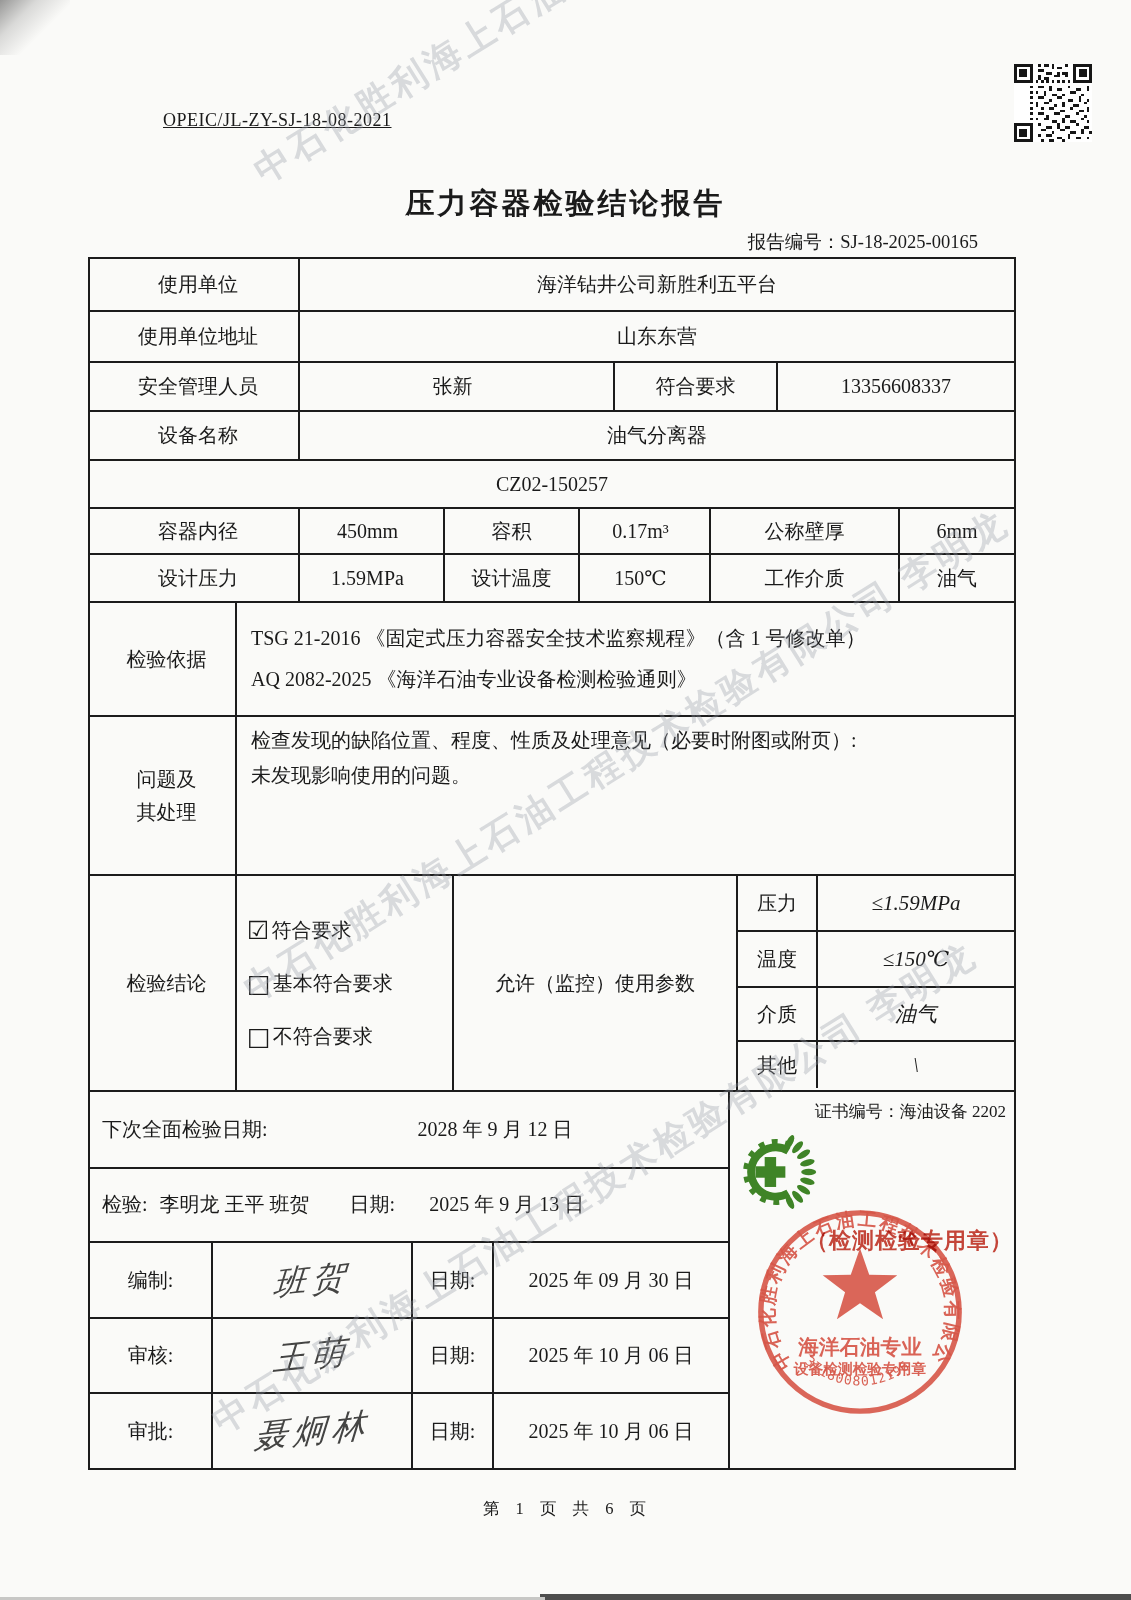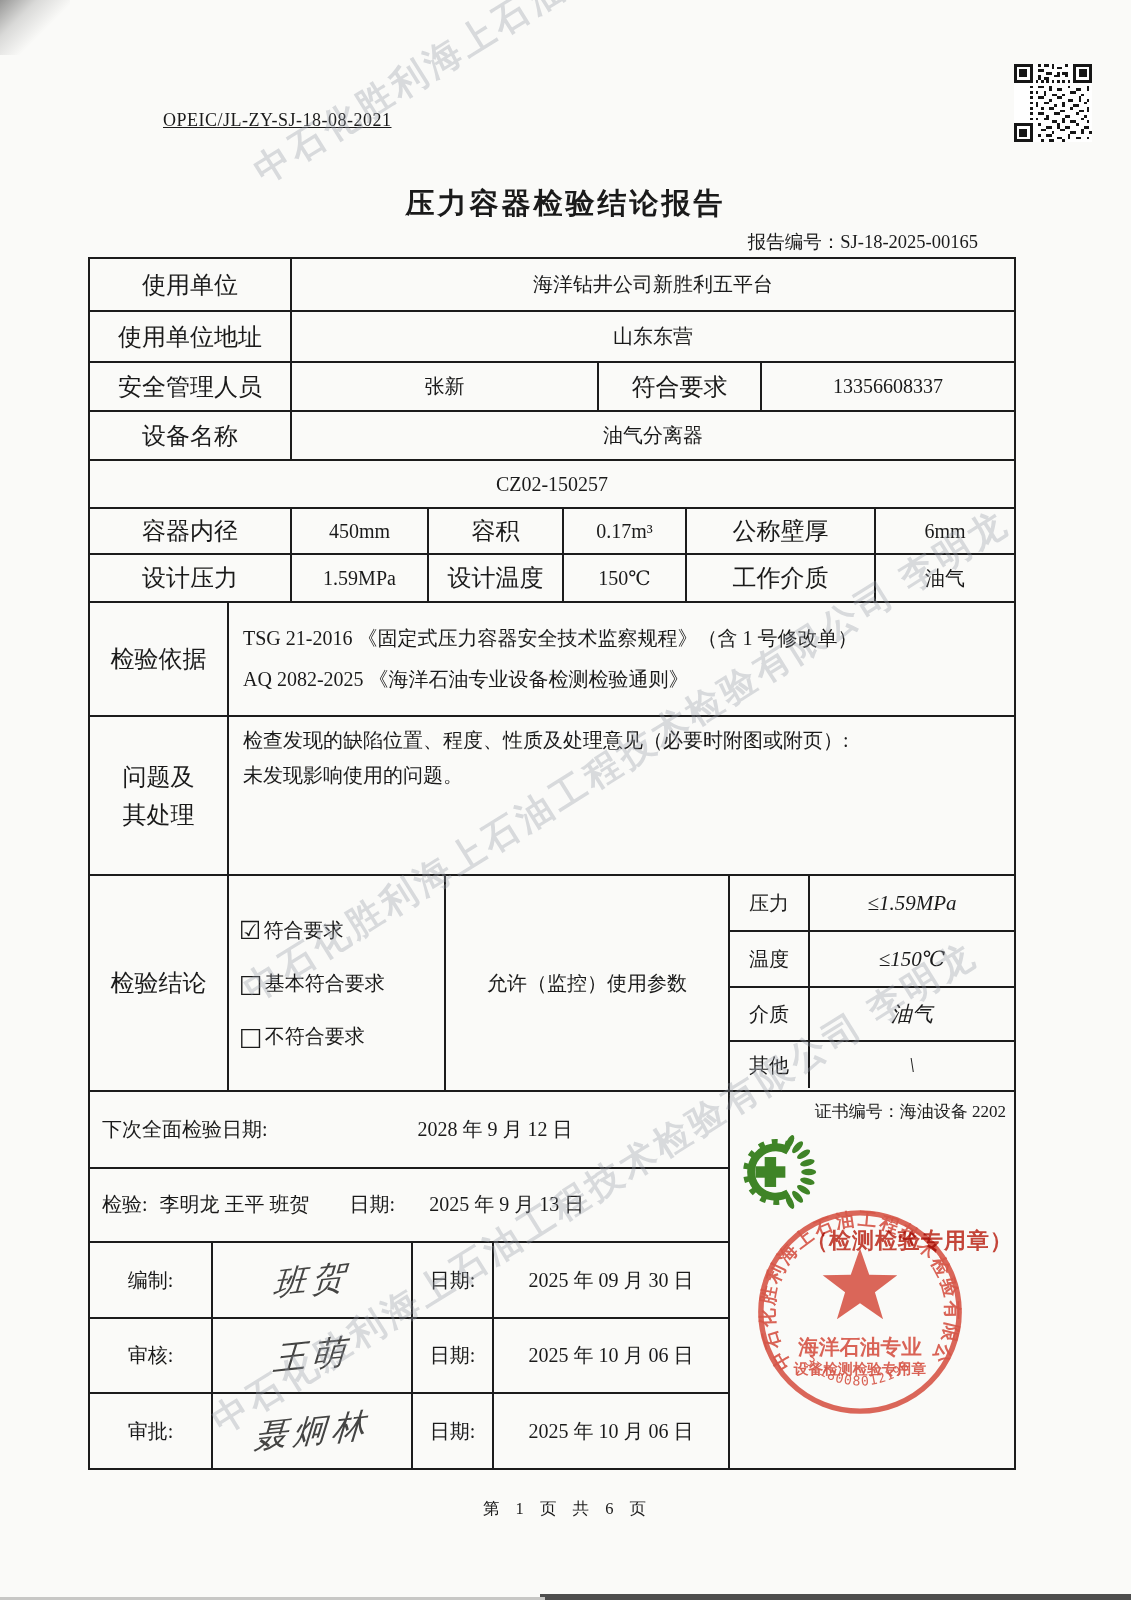--- a/index.html
+++ b/index.html
@@ -34,21 +34,21 @@
   
   .qr { position:absolute; left:1014px; top:64px; width:78px; height:78px; }
 
   
   .tbl { position:absolute; left:88px; top:257px; width:928px; border:2.5px solid #1c1c1c; background:transparent; }
   .r { display:flex; border-top:2px solid #1c1c1c; }
   .r:first-child { border-top:none; }
   .c { border-left:2px solid #1c1c1c; display:flex; align-items:center; justify-content:center;
     font-size:20px; overflow:hidden; }
   .c:first-child { border-left:none; }
-  .lab { font-size:24px; }
+  .lab { font-size:20px;margin-left:8px; }
 
   
   .opt-col { flex-direction:column; align-items:flex-start; justify-content:center;
     padding-left:10px; gap:26px; }
   .opt { display:flex; align-items:center; font-size:20px; }
   .opt .box { font-size:25px; margin-right:2px; line-height:1;
     font-family:"DejaVu Sans",sans-serif; }
   .params { flex-direction:column; align-items:stretch; justify-content:flex-start; padding:0; }
   .prow { display:flex; border-top:2px solid #1c1c1c; flex:0 0 auto; }
   .prow:first-child { border-top:none; }

